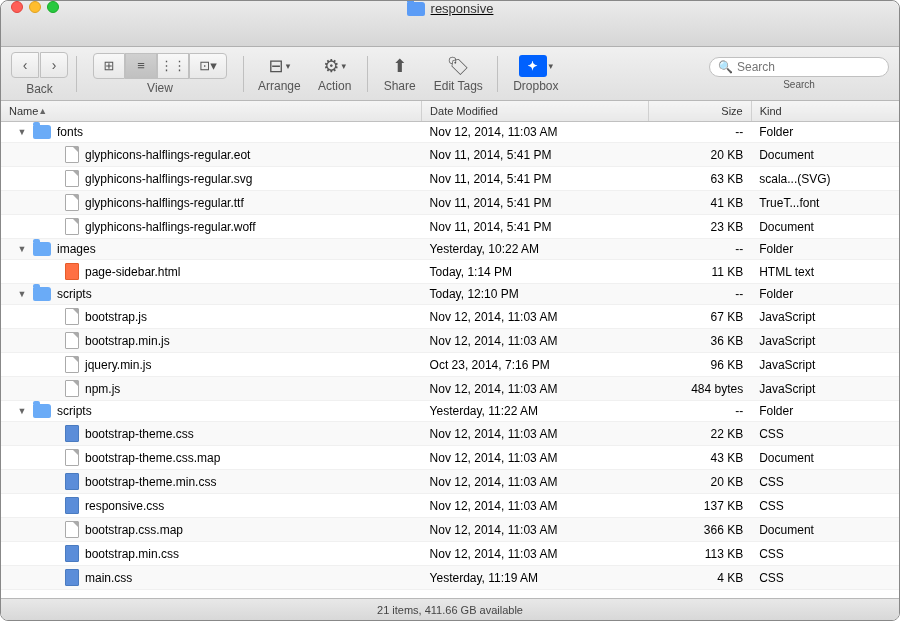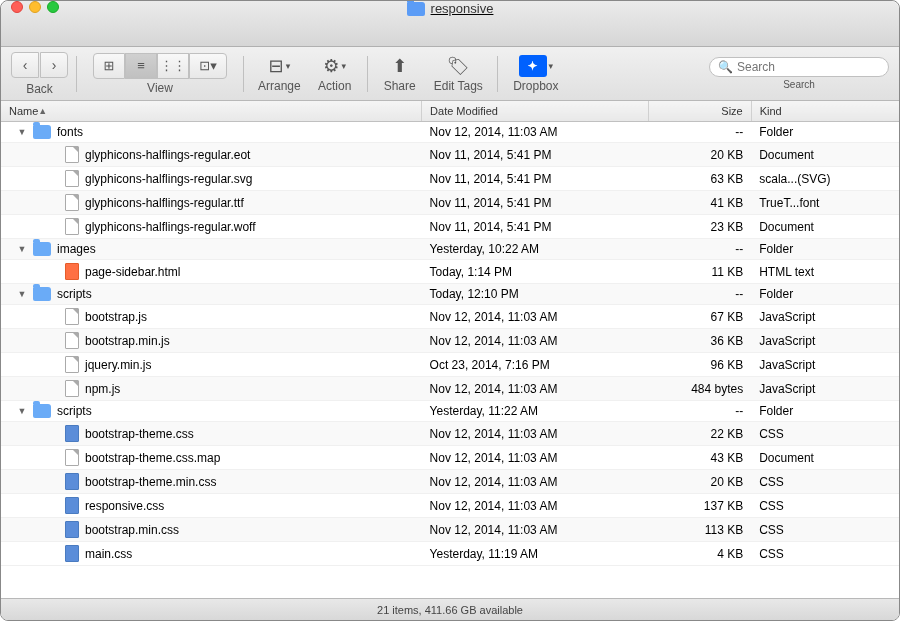--- a/index.html
+++ b/index.html
@@ -671,20 +671,32 @@
             </div>
           </td>
           <td>Nov 12, 2014, 11:03 AM</td>
           <td style="text-align: right;">137 KB</td>
           <td>CSS</td>
         </tr>
         <tr>
           <td>
             <div class="name-cell" style="padding-left: 40px;">
               <span style="width: 10px; display: inline-block;"></span>
+              <span class="icon-file"></span>
+              <span>bootstrap.css.map</span>
+            </div>
+          </td>
+          <td>Nov 12, 2014, 11:03 AM</td>
+          <td style="text-align: right;">366 KB</td>
+          <td>Document</td>
+        </tr>
+        <tr>
+          <td>
+            <div class="name-cell" style="padding-left: 40px;">
+              <span style="width: 10px; display: inline-block;"></span>
               <span class="icon-css"></span>
               <span>bootstrap.min.css</span>
             </div>
           </td>
           <td>Nov 12, 2014, 11:03 AM</td>
           <td style="text-align: right;">113 KB</td>
           <td>CSS</td>
         </tr>
         <tr>
           <td>

